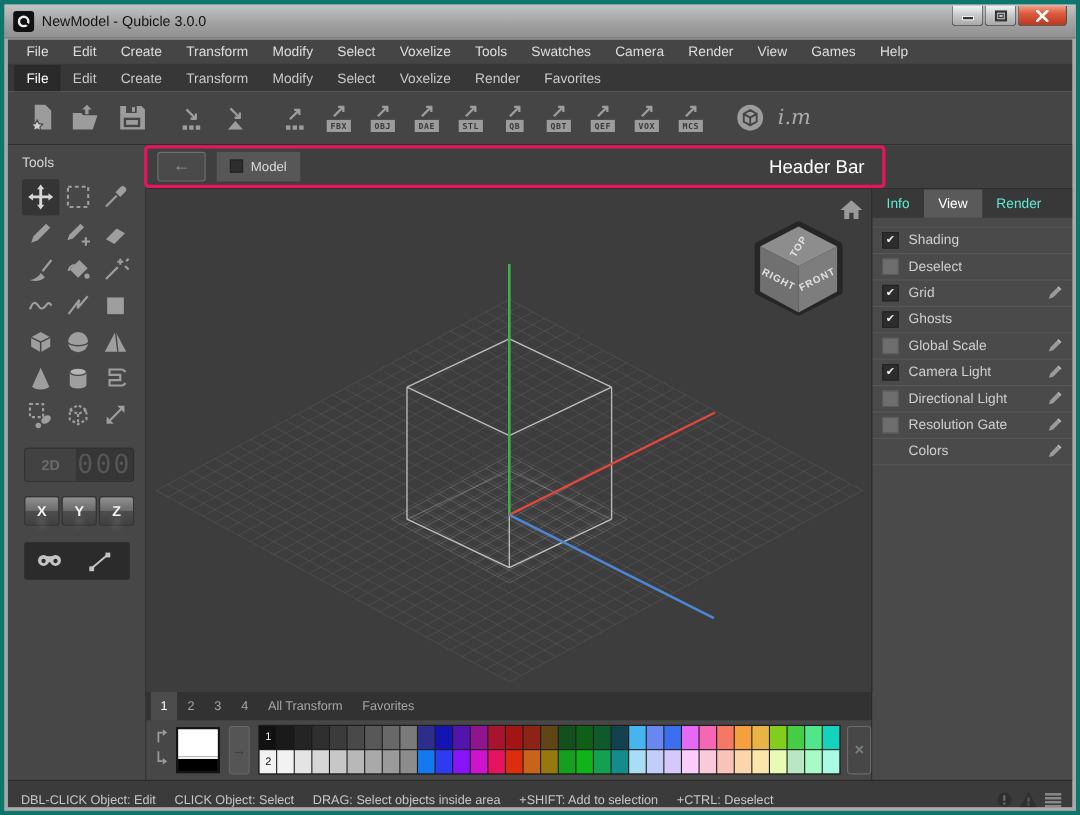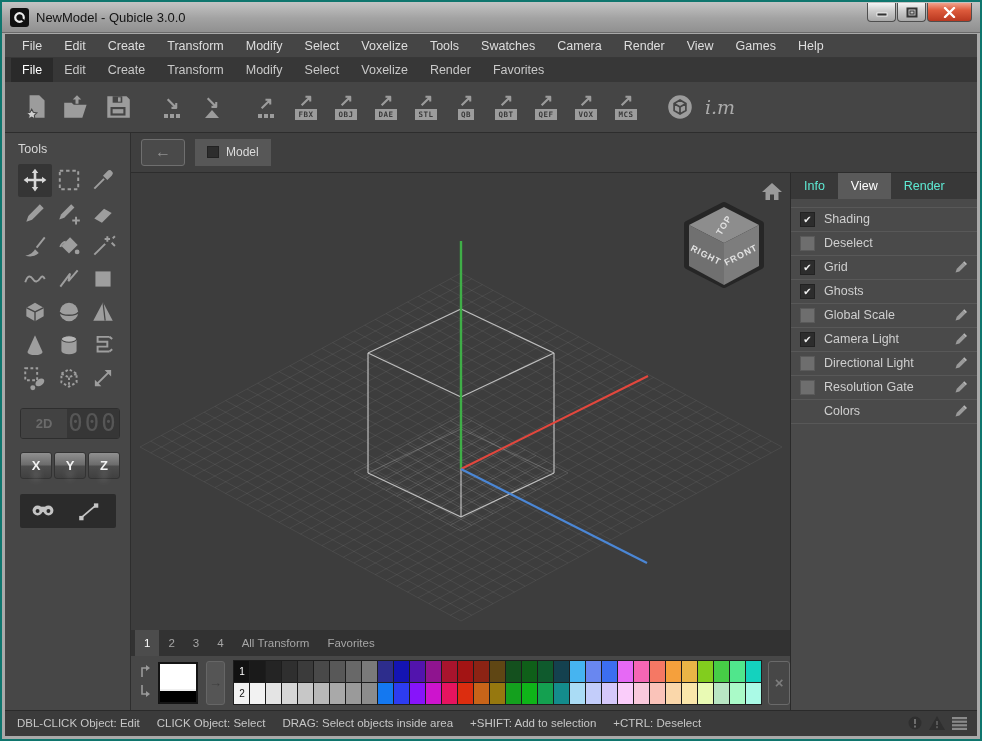--- a/index.html
+++ b/index.html
@@ -1,17 +1,17 @@
 <!DOCTYPE html>
 <html><head>
 <meta charset="utf-8">
 <style>
 *{box-sizing:border-box;margin:0;padding:0}
 body{font-family:"Liberation Sans",sans-serif;background:#fff}
-.window{position:relative;width:982px;height:741px;background:#a9a9a9;border:2px solid #0f766e;overflow:hidden}
+.window{position:relative;width:982px;height:741px;background:#a9a9a9;border:4px solid #0f766e;overflow:hidden}
 
 .titlebar{height:31px;background:linear-gradient(#c4c4c4,#a2a2a2 55%,#909090);display:flex;align-items:center;padding:0 8px;border-bottom:1px solid #6a6a6a}
 .applogo{width:19px;height:19px;background:#101010;border-radius:3px;display:flex;align-items:center;justify-content:center;margin-right:7px}
 .applogo svg{display:block}
 .title-text{font-size:13px;color:#141414}
 .winbtns{margin-left:auto;display:flex;gap:1px;align-self:flex-start;margin-top:1px}
 .wb{height:19px;border:1px solid #4e4e4e;border-top:none;border-radius:0 0 4px 4px;display:flex;align-items:center;justify-content:center;cursor:pointer}
 .wb.min,.wb.max{width:29px;background:linear-gradient(#f4f4f4,#cbcbcb 45%,#a8a8a8)}
 .wb.close{width:45px;background:linear-gradient(#f2a28c,#dd5b3c 40%,#b93820)}
 
@@ -86,21 +86,21 @@
 .rp-tab.active{background:#5a5a5a;color:#fff}
 .rp-list{margin-top:8px;border-top:1px solid #585858}
 .vp-row{height:24px;display:flex;align-items:center;border-bottom:1px solid #585858;padding:0 9px 0 9px}
 .cb{width:15px;height:15px;margin-right:9px;flex:none;cursor:pointer}
 .cb.on{background:#2d2d2d;border:1px solid #222;color:#f0f0f0;font-size:10px;display:flex;align-items:center;justify-content:center}
 .cb.off{background:#6e6e6e;border:1px solid #5a5a5a}
 .cb.none{visibility:hidden}
 .vp-label{color:#cfcfcf;font-size:12.5px;flex:1}
 .pencil{flex:none;cursor:pointer;display:flex}
 
-.statusbar{height:27px;background:#3b3b3b;border-top:1px solid #2a2a2a;display:flex;align-items:center;padding:0 10px 0 12px}
+.statusbar{height:27px;background:#3b3b3b;border-top:1px solid #2a2a2a;display:flex;align-items:flex-end;padding:0 10px 0 12px}
 .sb-seg{color:#c6c6c6;font-size:11.5px;margin-right:17px}
 .sb-icons{margin-left:auto;display:flex;gap:7px;align-items:center}
 .sb-icons>span{cursor:pointer;display:flex}
 
 .frame-b{position:absolute;left:0;right:0;bottom:0;height:3px;background:#a9a9a9}
 .frame-l{position:absolute;left:0;top:31px;bottom:0;width:3px;background:#a9a9a9}
 .frame-r{position:absolute;right:0;top:31px;bottom:0;width:3px;background:#a9a9a9}
 .inner{position:absolute;left:3px;right:3px;top:32px;bottom:3px;display:flex;flex-direction:column}
 </style>
 </head>
@@ -411,20 +411,23 @@
             </div>
       </div>
     </div>
 
     <div class="rightside">
       <div class="header-row">
         <div class="back-btn">←</div>
         <div class="model-tab">
           <span class="model-sq"></span>
           <span class="model-label">Model</span>
+        </div>
+        <div class="annotation" id="annotation" style="border-color: rgb(230, 21, 95);">
+          <span class="annotation-label">Header Bar</span>
         </div>
       </div>
 
       <div class="lower">
         <div class="center-col">
 
           <div class="viewport">
             <svg class="scene" id="scene" width="659" height="457" viewBox="0 0 659 457">
               <g id="gridMain" stroke="rgba(255,255,255,0.065)" stroke-width="1">
                     <line x1="330" y1="100" x2="9" y2="274"></line>

